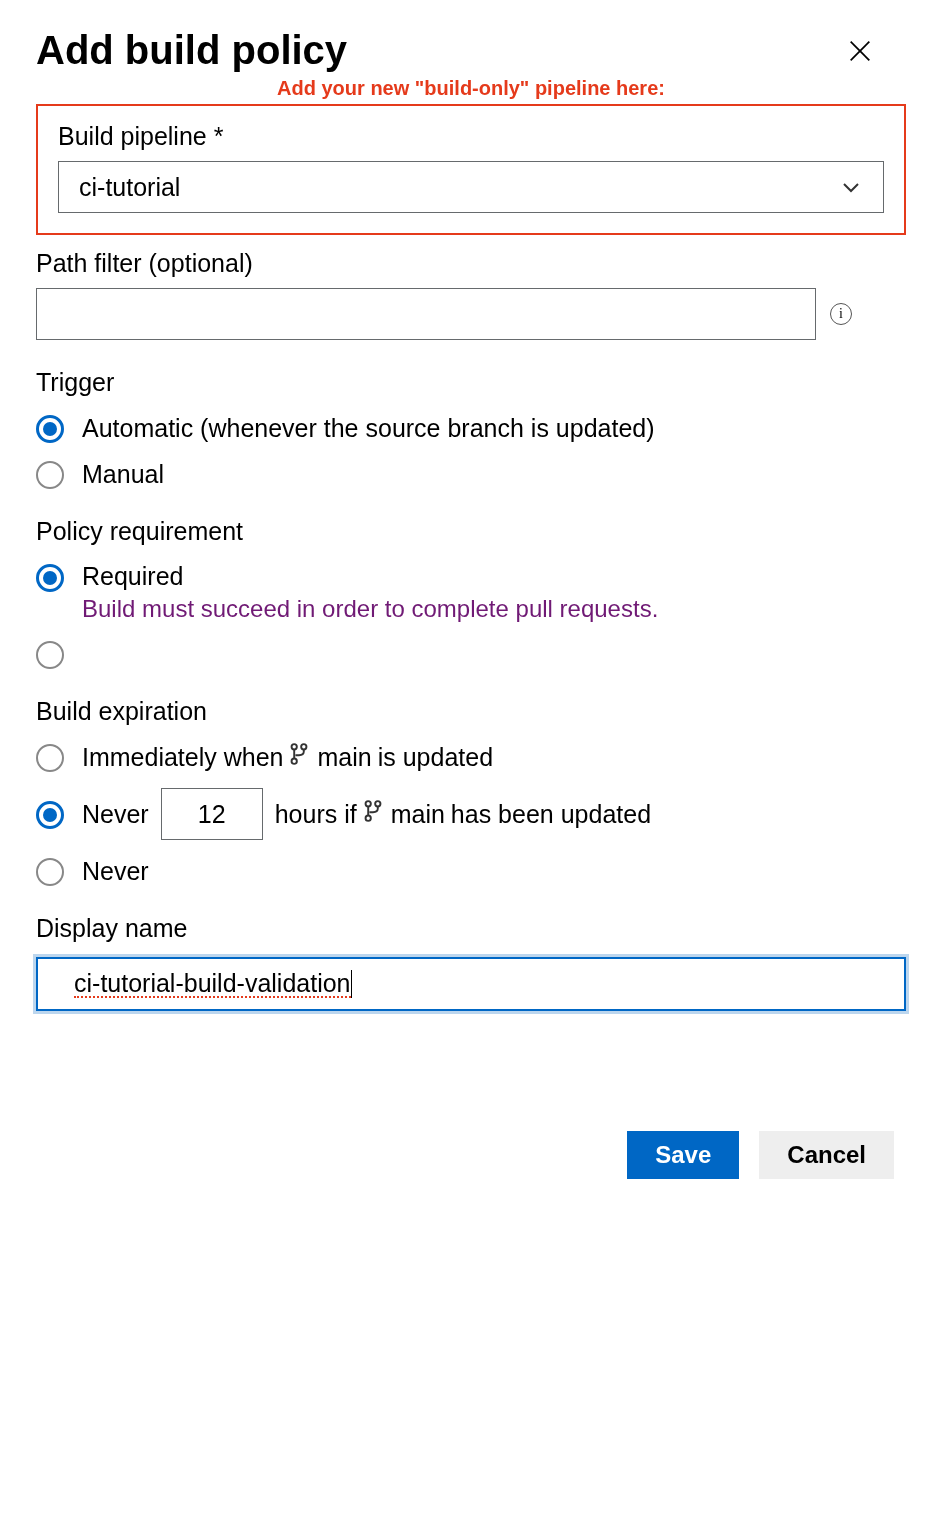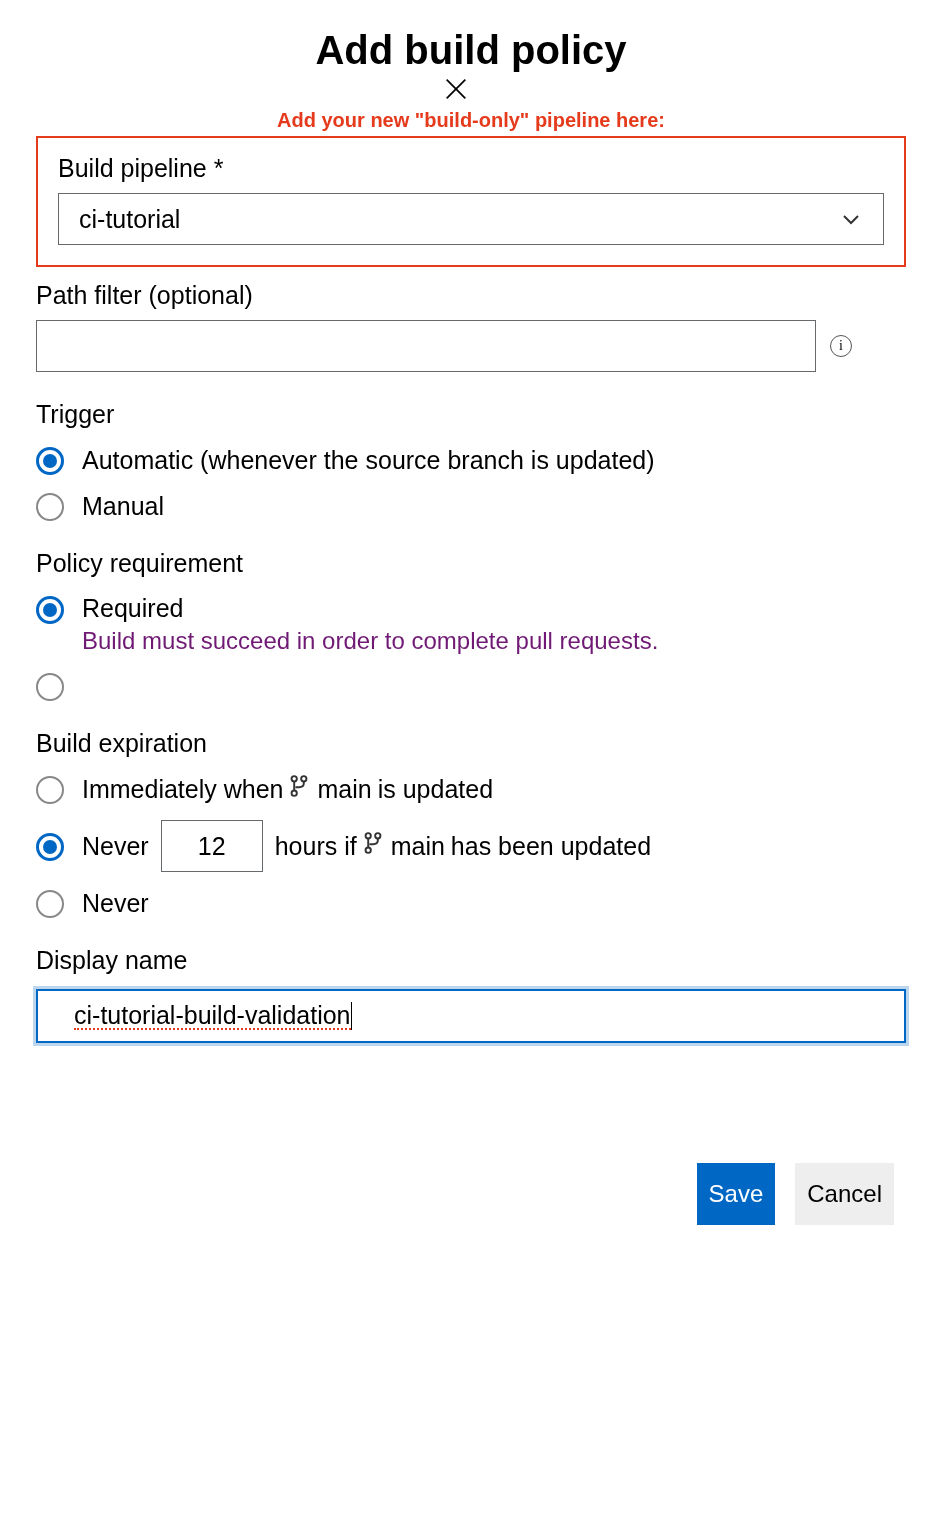--- a/index.html
+++ b/index.html
@@ -8,21 +8,20 @@
       background: #fff;
       padding: 28px 36px 40px 36px;
       width: 942px;
       color: #000;
     }
     .header-row {
       display: flex;
       align-items: center;
       justify-content: space-between;
       margin-bottom: 4px;
-      flex-direction: column;
     }
     h1 {
       font-size: 40px;
       font-weight: 700;
     }
     .close-x {
       width: 32px;
       height: 32px;
       cursor: pointer;
       display: flex;
@@ -159,24 +158,24 @@
     }
     .inline-text { display: flex; align-items: center; flex-wrap: wrap; gap: 6px; font-size: 25px; justify-content: space-between; }
     .button-row {
       display: flex;
       justify-content: flex-end;
       gap: 20px;
       margin-top: 120px;
       padding-right: 12px;
     }
     .btn {
-      height: 62px;
-      padding: 0 12px;
+      height: 48px;
+      padding: 0 28px;
       font-size: 24px;
-      font-weight: 400;
+      font-weight: 700;
       border: none;
       cursor: pointer;
       font-family: inherit;
     }
     .btn-primary { background: #0067c5; color: #fff; }
     .btn-secondary { background: #eeeeee; color: #000; }
     .pf-wrap { width: 780px; }
     .pf-row { margin-left: 0; }
     .display-name-row { margin-top: 14px; margin-bottom: 0; }
   </style>

